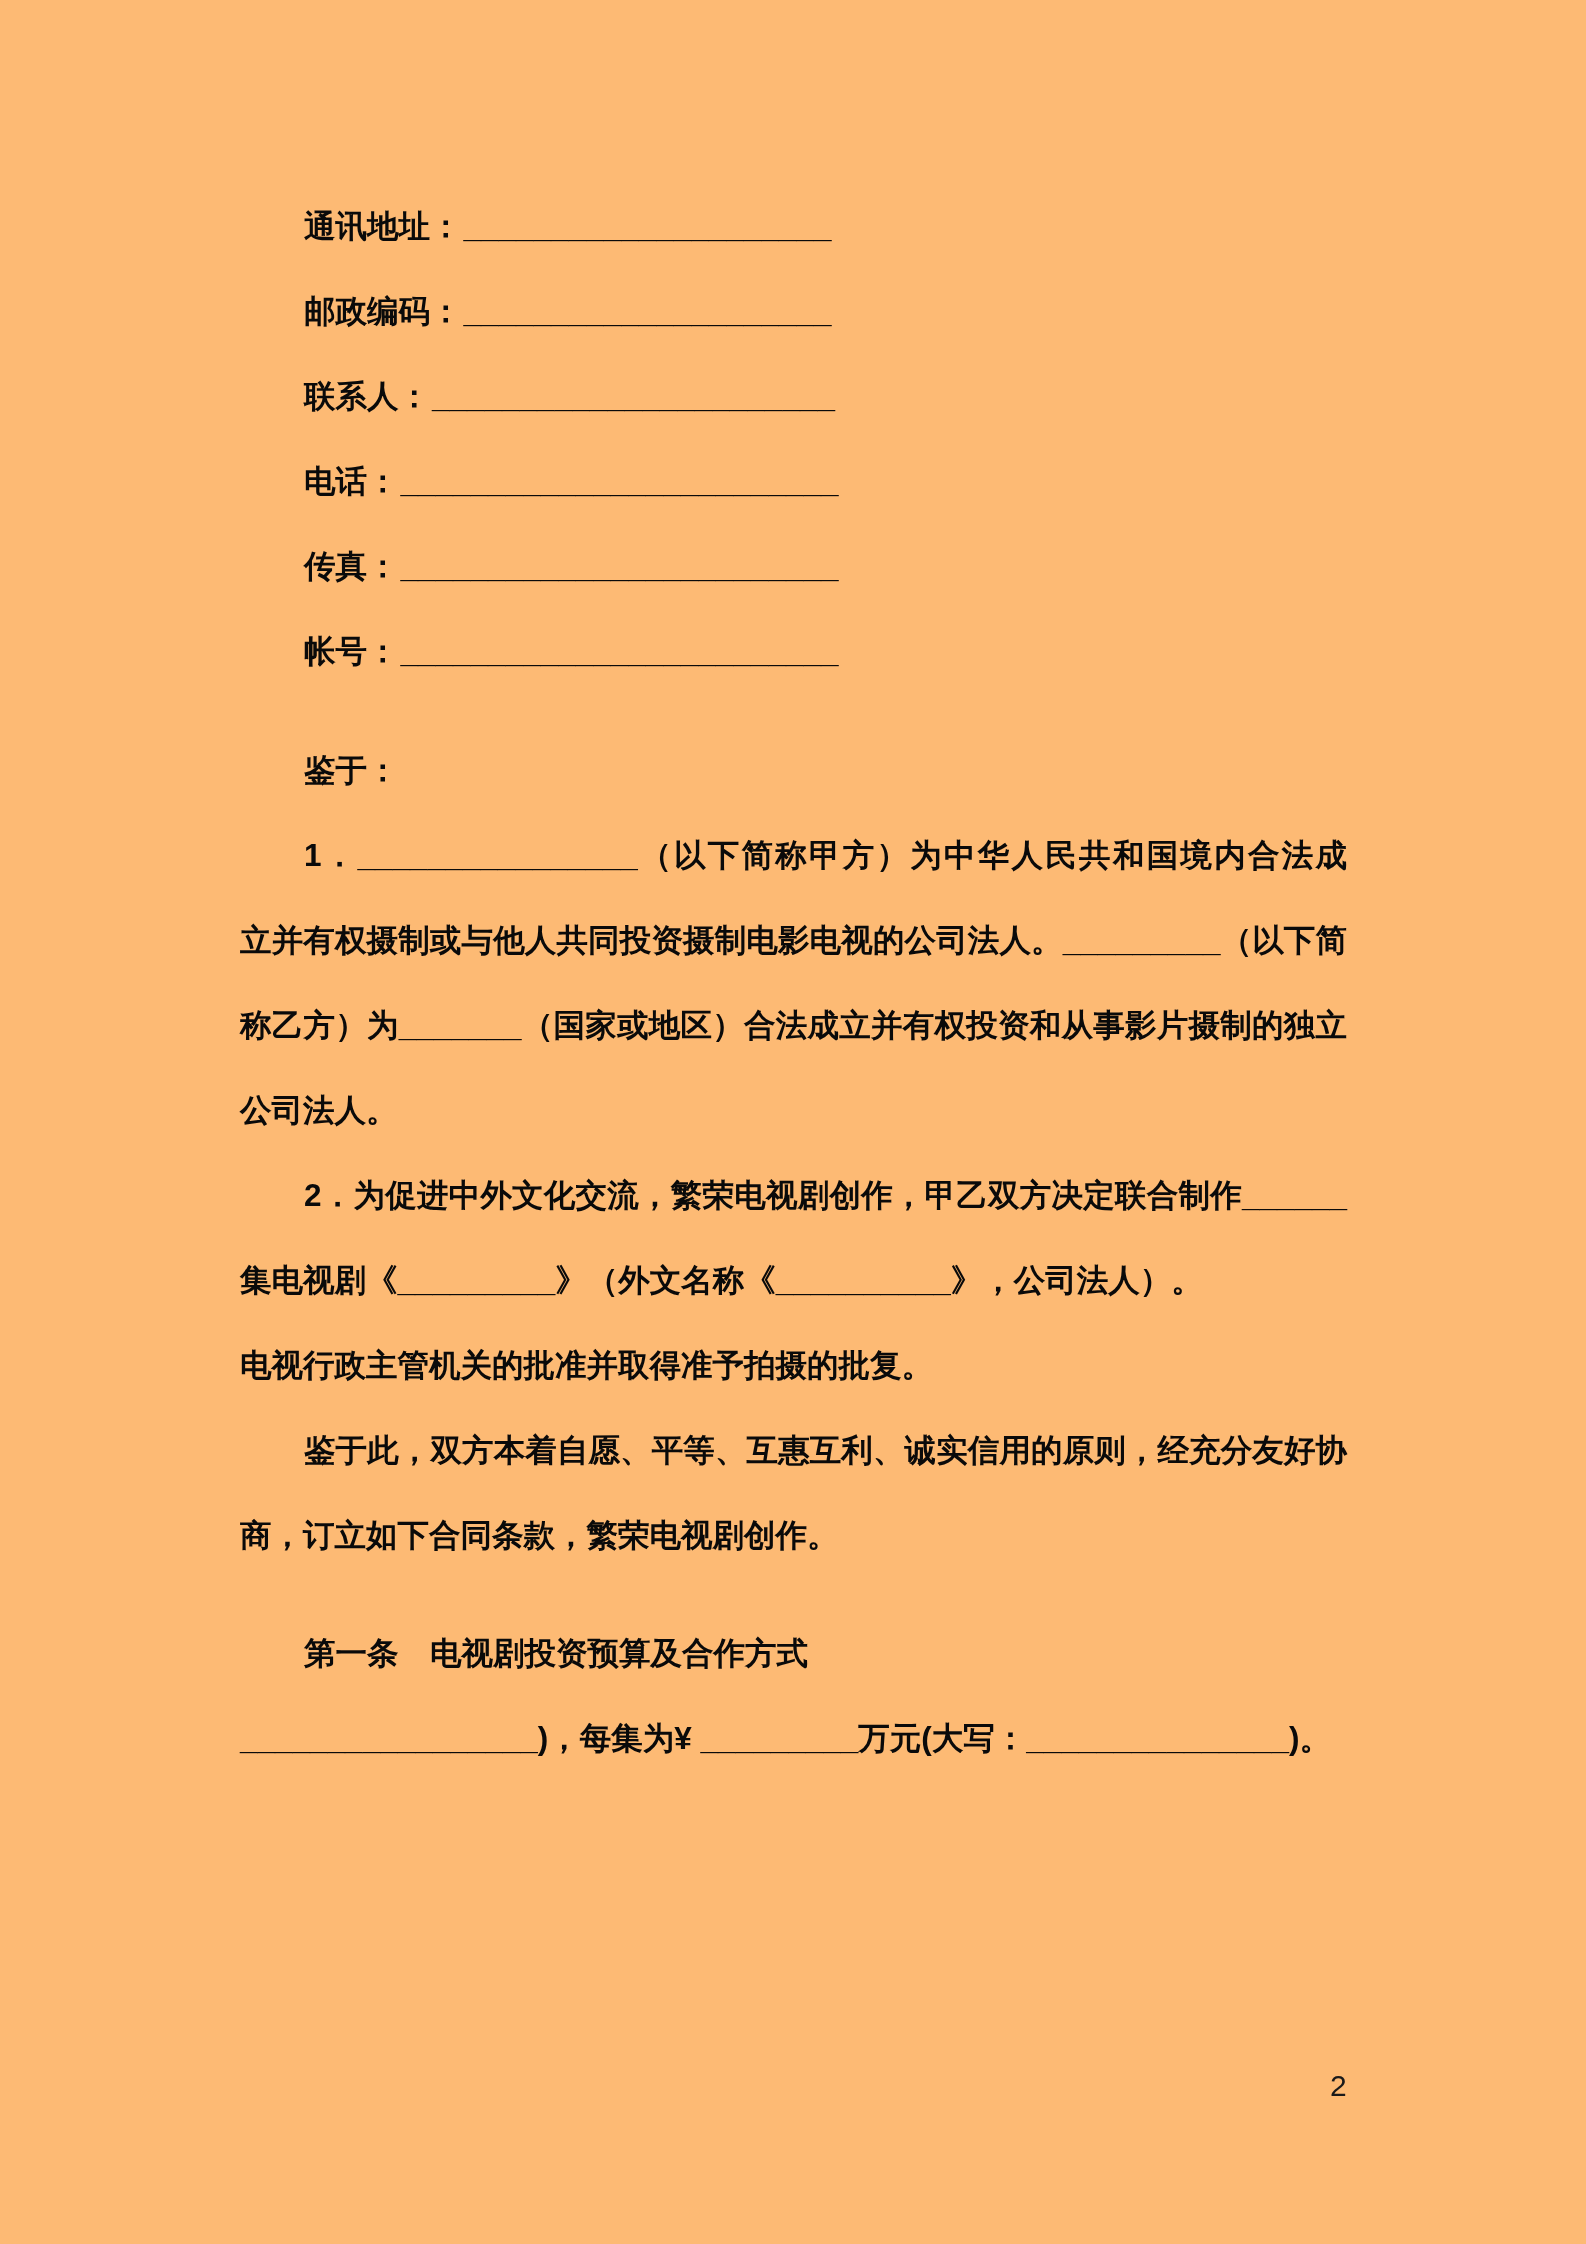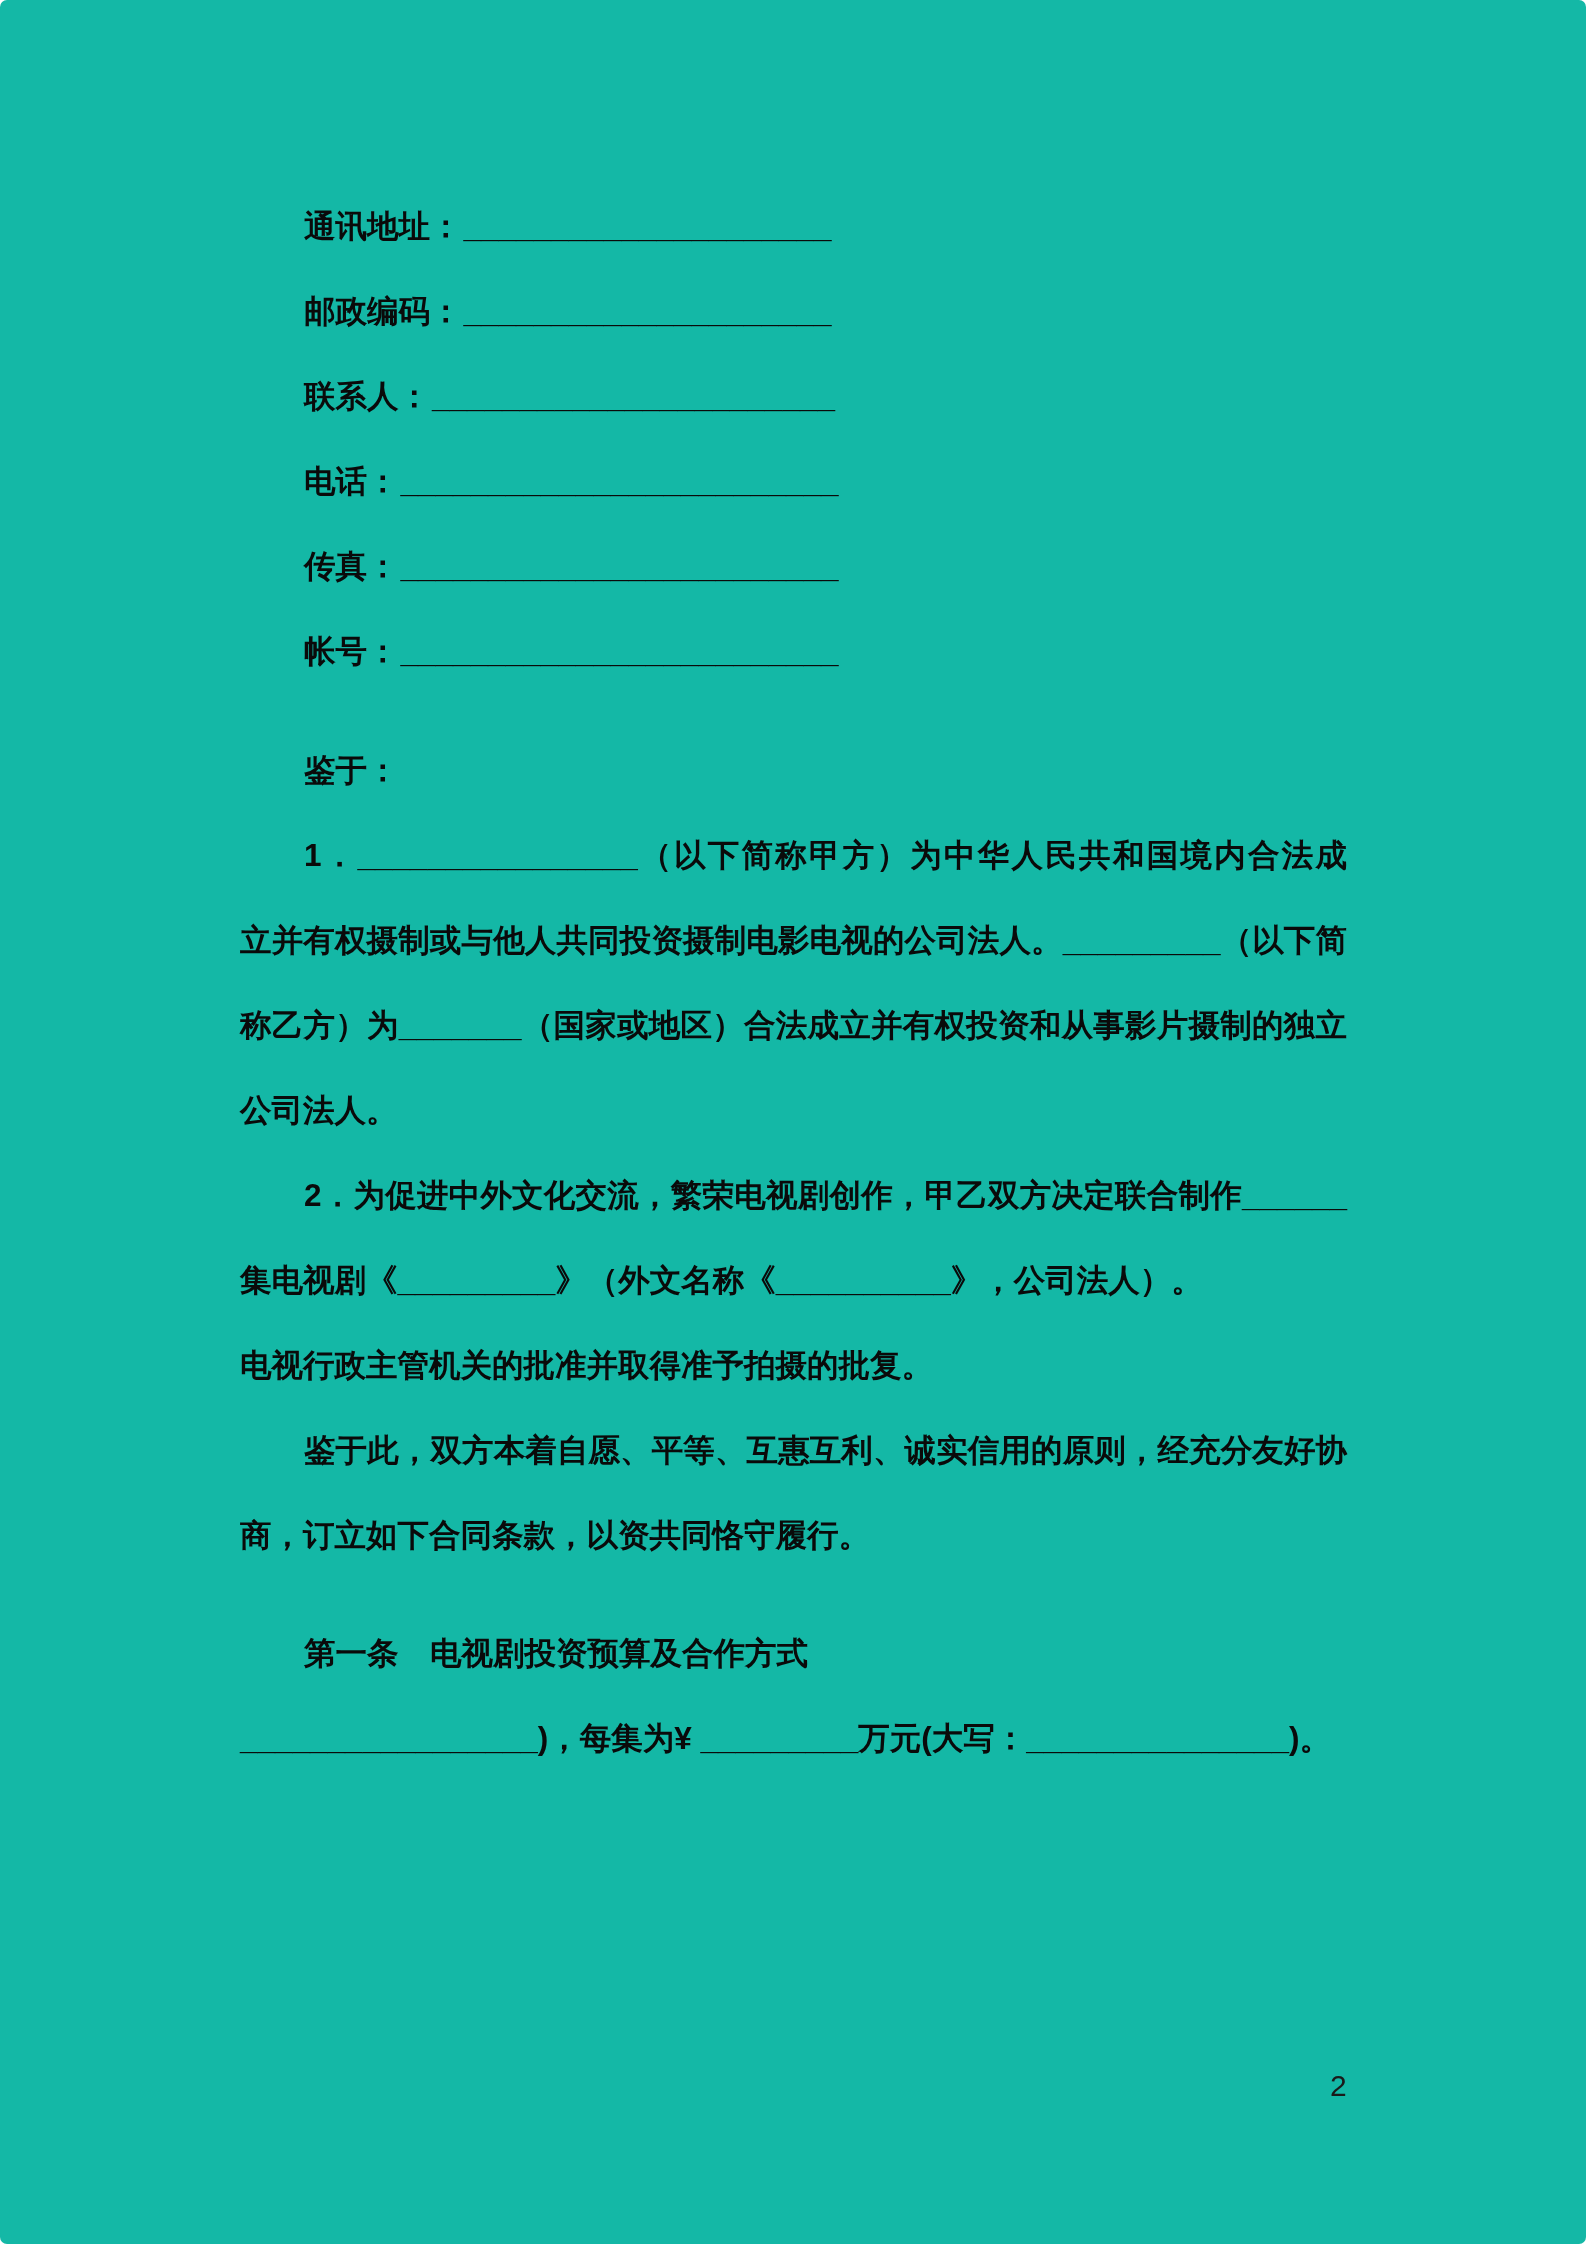--- a/index.html
+++ b/index.html
@@ -11,22 +11,21 @@
     height: 2244px;
     position: relative;
     background: #ffffff;
     color: #0a0a0a;
     font-family: "Liberation Sans", sans-serif;
     overflow: hidden;
   }
   .page {
     position: absolute;
     inset: 0;
-    background: #14b8a6;
-    border-radius: 7px;
+    background: #fdba74;
   }
   .content {
     position: absolute;
     left: 240px;
     top: 184px;
     width: 1107px;
     font-size: 31.5px;
     line-height: 85px;
     font-weight: 600;
     letter-spacing: 0;
@@ -94,21 +93,21 @@
     <div class="line fill">立并有权摄制或与他人共同投资摄制电影电视的公司法人。_________（以下简</div>
     <div class="line fill">称乙方）为_______（国家或地区）合法成立并有权投资和从事影片摄制的独立</div>
     <div class="line">公司法人。</div>
 
     <div class="line indent fill">2．为促进中外文化交流，繁荣电视剧创作，甲乙双方决定联合制作______</div>
     <div class="line">集电视剧《_________》（外文名称《__________》，公司法人）。</div>
 
     <div class="line">电视行政主管机关的批准并取得准予拍摄的批复。</div>
 
     <div class="line indent fill">鉴于此，双方本着自愿、平等、互惠互利、诚实信用的原则，经充分友好协</div>
-    <div class="line">商，订立如下合同条款，以资共同恪守履行。</div>
+    <div class="line">商，订立如下合同条款，繁荣电视剧创作。</div>
 
     <div class="line indent heading gap-md">
       <span>第一条</span><span class="heading-title">电视剧投资预算及合作方式</span>
     </div>
 
     <div class="line">_________________)，每集为¥ _________万元(大写：_______________)。</div>
 
   </div>
 
   <div class="page-number">2</div>

